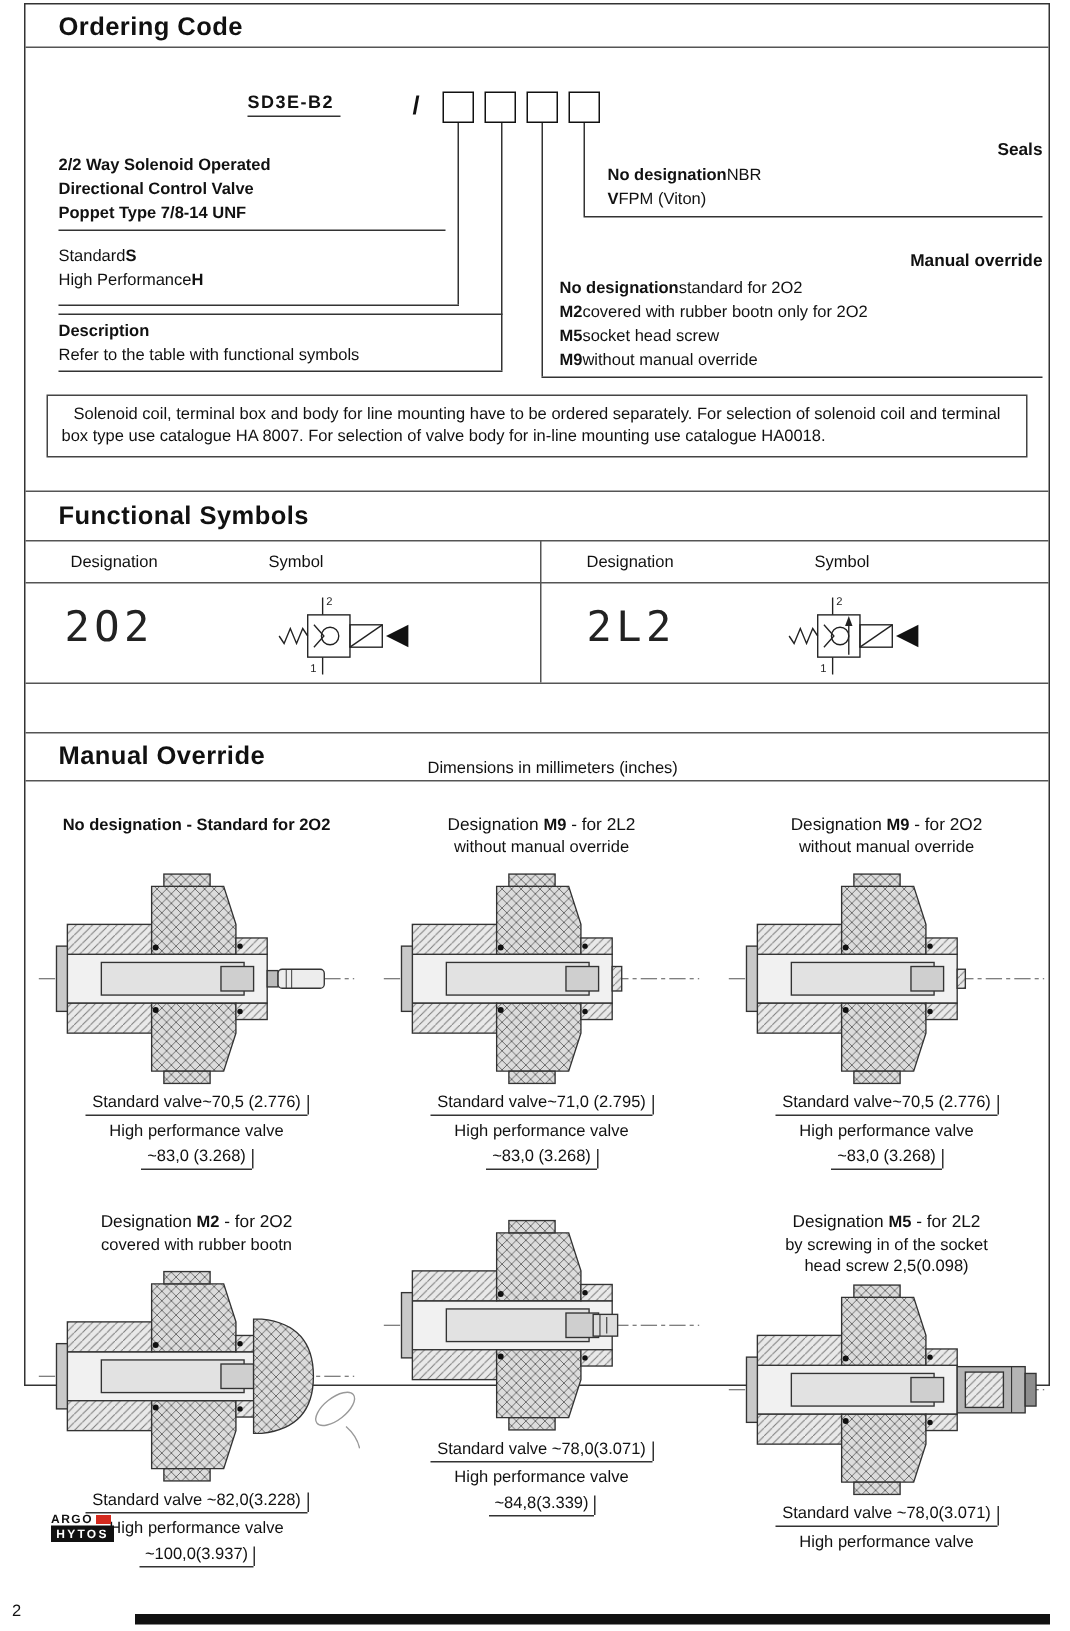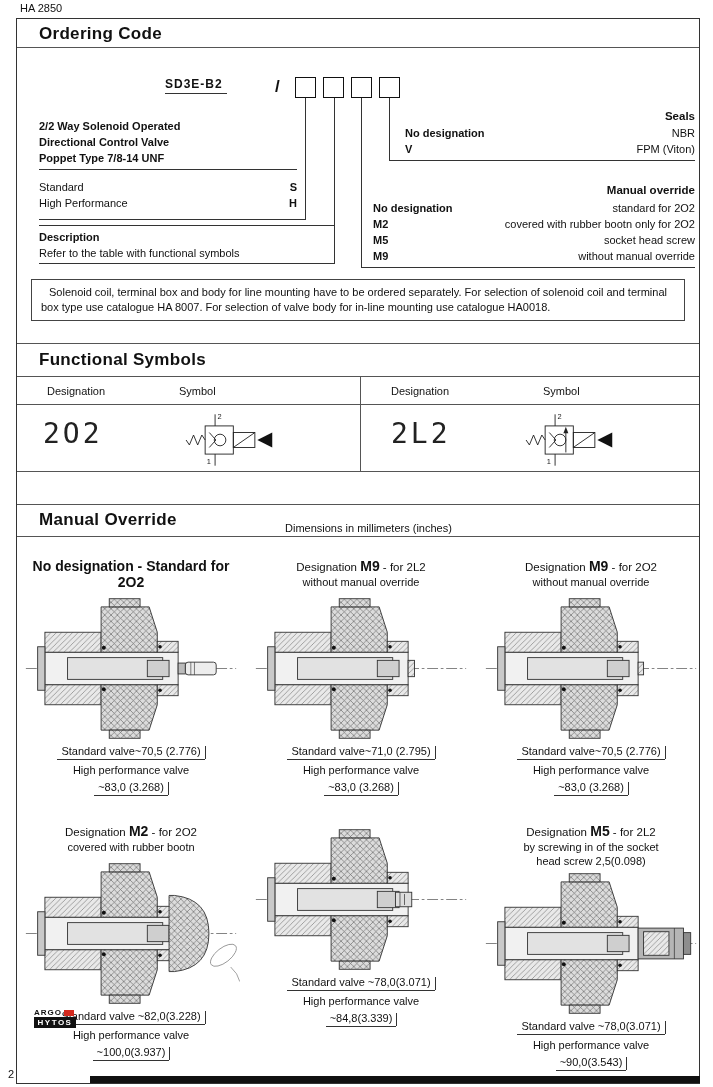--- a/index.html
+++ b/index.html
@@ -1,37 +1,37 @@
 <!DOCTYPE html>
 <html><head>
 <meta charset="utf-8">
 <style>
   *{margin:0;padding:0;box-sizing:border-box}
   html,body{background:#fff}
   body{width:713px;height:1087px;position:relative;font-family:"Liberation Sans",sans-serif;color:#111;overflow:hidden}
   .abs{position:absolute}
-  .frame{position:absolute;left:16px;top:18px;width:684px;height:1066px;border:1.5px solid #333;background:#fff}
+  .frame{position:absolute;left:16px;top:2px;width:684px;height:922px;border:1.5px solid #333;background:#fff}
   .rule{position:absolute;left:0;width:100%;height:0;border-top:1px solid #555}
   .sec-title{position:absolute;font-size:17px;font-weight:bold;letter-spacing:.3px}
   .t11{font-size:11px;line-height:15px}
   .t115{font-size:11.5px;line-height:15px}
   .b{font-weight:bold}
   .vline{position:absolute;width:1px;background:#333}
   .hline{position:absolute;height:1px;background:#333}
-  .kv{position:absolute;display:flex;justify-content:space-between;font-size:11px;line-height:14px}
+  .kv{position:absolute;display:flex;justify-content:flex-start;font-size:11px;line-height:14px}
   .boxrow{position:absolute;display:flex;gap:7px}
   .box{width:21px;height:21px;border:1.6px solid #111;background:#fff}
   .model{position:absolute;font-size:12px;font-weight:bold;letter-spacing:1px;border-bottom:1px solid #333;padding:0 4px 2px 0}
   .slash{position:absolute;font-size:17px;font-weight:bold}
   .note{position:absolute;border:1px solid #444;font-size:11px;line-height:15px;padding:5px 9px;text-indent:8px}
   .desigval{position:absolute;font-family:"DejaVu Sans Mono",monospace;font-size:28px;letter-spacing:3px;color:#222}
   .diagram{position:absolute;width:224px;text-align:center}
   .dheadwrap{min-height:34px}
   .dhead{font-size:11.5px;line-height:15px}
-  .dcode{font-weight:bold;font-size:14px}
+  .dcode{font-weight:bold;font-size:11px}
   .dsub{font-size:11px;line-height:14px}
   .valve{display:block;margin:3px auto 2px}
   .dimwrap{text-align:center;margin-top:3px;font-size:11px;line-height:14px}
   .dim{font-size:11px;border-bottom:1px solid #333;position:relative;display:inline-block;padding:0 4px 1px}
   .dim::after{content:"";position:absolute;right:-1px;bottom:0;width:1px;height:13px;background:#333}
   .doc-code{position:absolute;left:20px;top:2px;font-size:11px}
   .pagenum{position:absolute;left:8px;top:1068px;font-size:11px}
   .logo{position:absolute;left:34px;top:1008px;width:56px}
   .logo-top{display:flex;align-items:center;font-size:8px;font-weight:bold;letter-spacing:1px;color:#111}
   .logo-red{width:10px;height:6px;background:#d42a1e;margin-left:2px}
@@ -293,21 +293,20 @@
       <use href="#valve-base"></use>
       <g stroke="#333">
         <rect x="172" y="63" width="50" height="34" fill="#b5b5b5"></rect>
         <rect x="178" y="67" width="28" height="26" fill="url(#hh)"></rect>
         <line x1="212" y1="63" x2="212" y2="97" stroke-width="0.8"></line>
         <rect x="222" y="68" width="8" height="24" fill="#8d8d8d"></rect>
       </g>
     </svg>
     <div class="dimwrap"><span class="dim">Standard valve ~78,0(3.071)</span></div>
     <div class="dimwrap">High performance valve</div>
-    <div class="dimwrap"><span class="dim">~90,0(3.543)</span></div>
   </div>
 
 </div>
 
 <div class="pagenum">2</div>
 <div class="logo">
   <div class="logo-top">
       <span>ARGO</span>
       <span class="logo-red"></span>
     </div>

